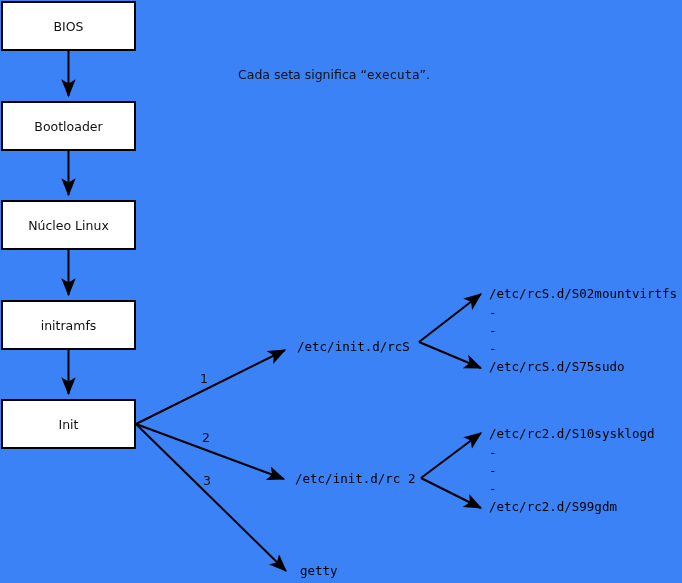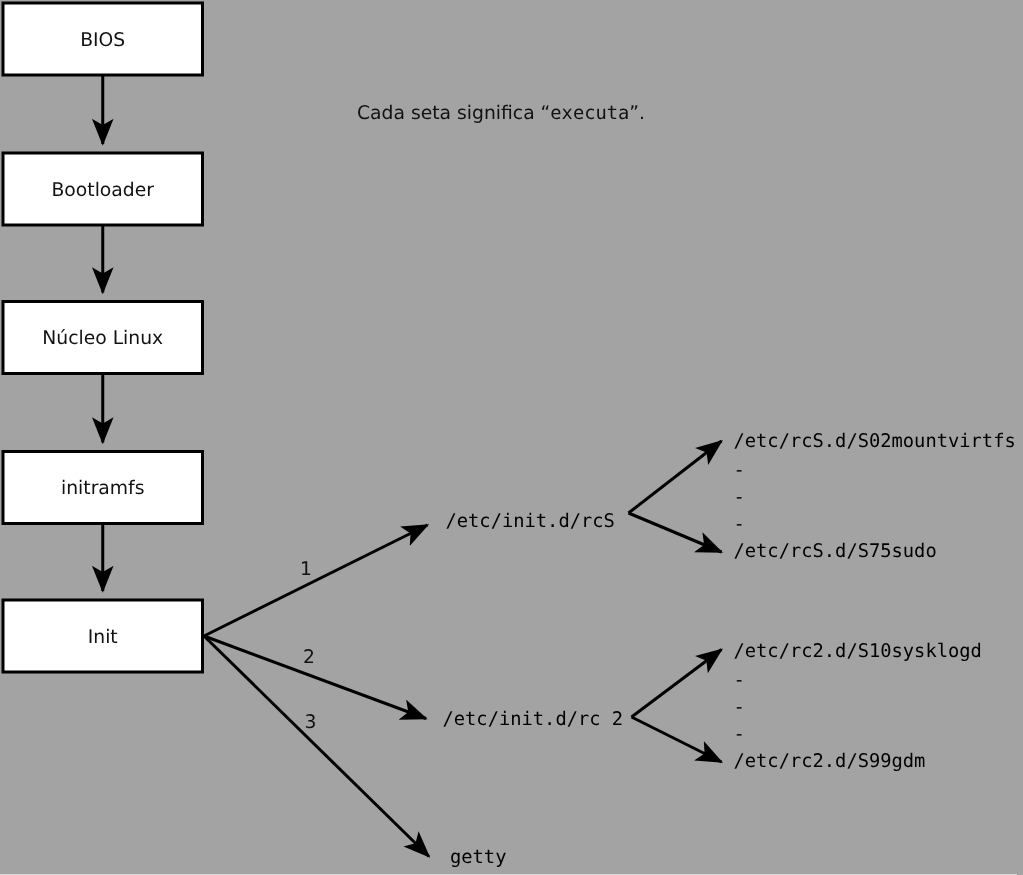--- a/index.html
+++ b/index.html
@@ -4,21 +4,21 @@
 <style>
   html, body {
     margin: 0;
     padding: 0;
     background: #ffffff;
   }
   #diagram-root {
     position: relative;
     width: 682px;
     height: 583px;
-    background: #a3a3a3;
+    background: #3b82f6;
     overflow: hidden;
     font-family: "DejaVu Sans", "Liberation Sans", sans-serif;
   }
   #boot-svg {
     position: absolute;
     left: 0;
     top: 0;
     width: 682px;
     height: 583px;
   }

